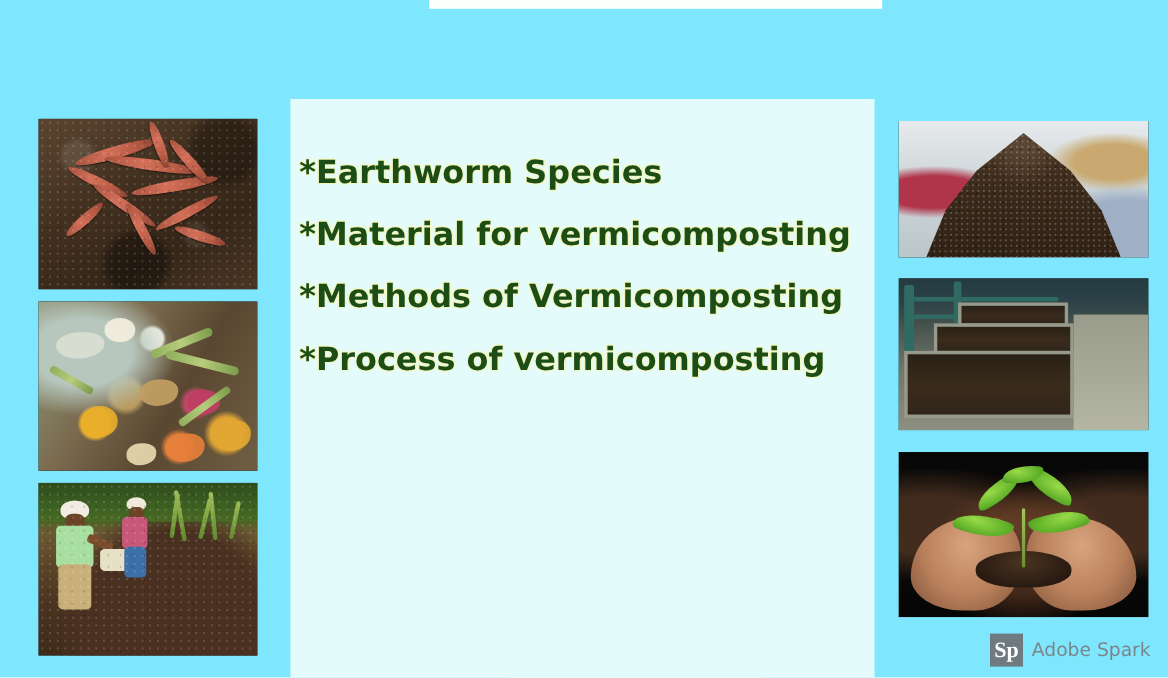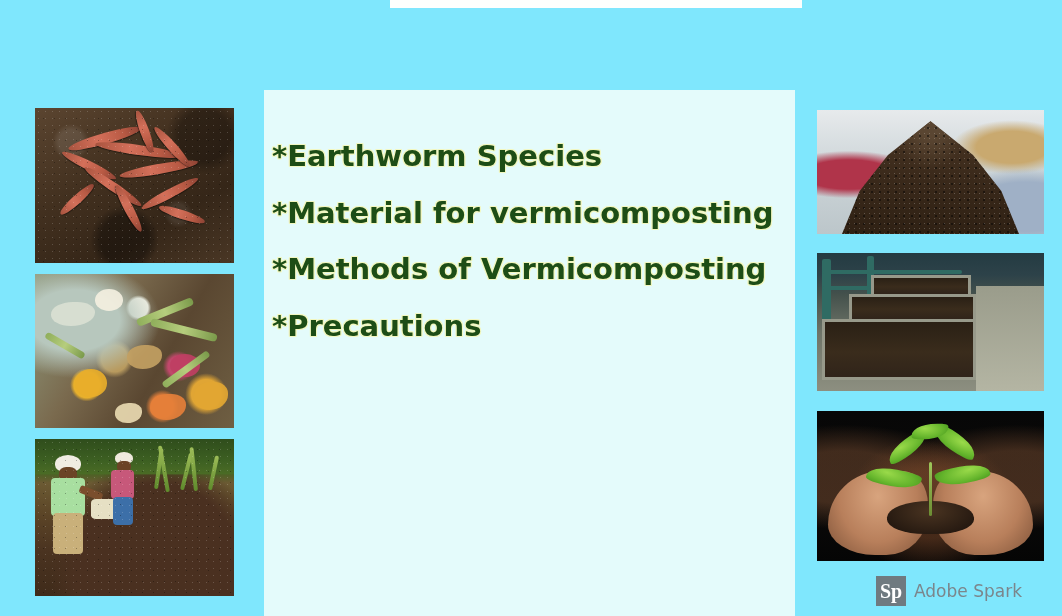--- a/index.html
+++ b/index.html
@@ -258,21 +258,21 @@
   }
   .leaf {
     position: absolute;
     background: radial-gradient(ellipse at 35% 35%, #9ada4a 0%, #65b52c 55%, #3d8a18 100%);
     border-radius: 82% 14% 82% 14%;
   }
 
   
   #watermark {
     position: absolute;
-    left: 876px;
+    left: 900px;
     top: 576px;
     display: flex;
     align-items: center;
     gap: 8px;
   }
   #spark-badge {
     width: 30px;
     height: 30px;
     background: #6f7a80;
     color: #ffffff;
@@ -296,21 +296,21 @@
 
   <div id="top-white-strip"></div>
 
 
   <div id="center-panel"></div>
 
   <div id="topic-list">
     <div class="topic-item">*Earthworm Species</div>
     <div class="topic-item">*Material for vermicomposting</div>
     <div class="topic-item">*Methods of Vermicomposting</div>
-    <div class="topic-item">*Precautions</div>
+    <div class="topic-item">*Process of vermicomposting</div>
   </div>
 
   <div class="photo" id="photo-worms">
     <div class="scene">
       <div class="worm" style="left:16%;top:16%;width:38%;height:7%;transform:rotate(-16deg);"></div>
       <div class="worm" style="left:30%;top:24%;width:44%;height:6.5%;transform:rotate(8deg);"></div>
       <div class="worm" style="left:12%;top:34%;width:30%;height:6%;transform:rotate(26deg);"></div>
       <div class="worm" style="left:42%;top:36%;width:40%;height:6.5%;transform:rotate(-10deg);"></div>
       <div class="worm" style="left:22%;top:48%;width:34%;height:6%;transform:rotate(34deg);"></div>
       <div class="worm" style="left:52%;top:52%;width:32%;height:6%;transform:rotate(-28deg);"></div>

